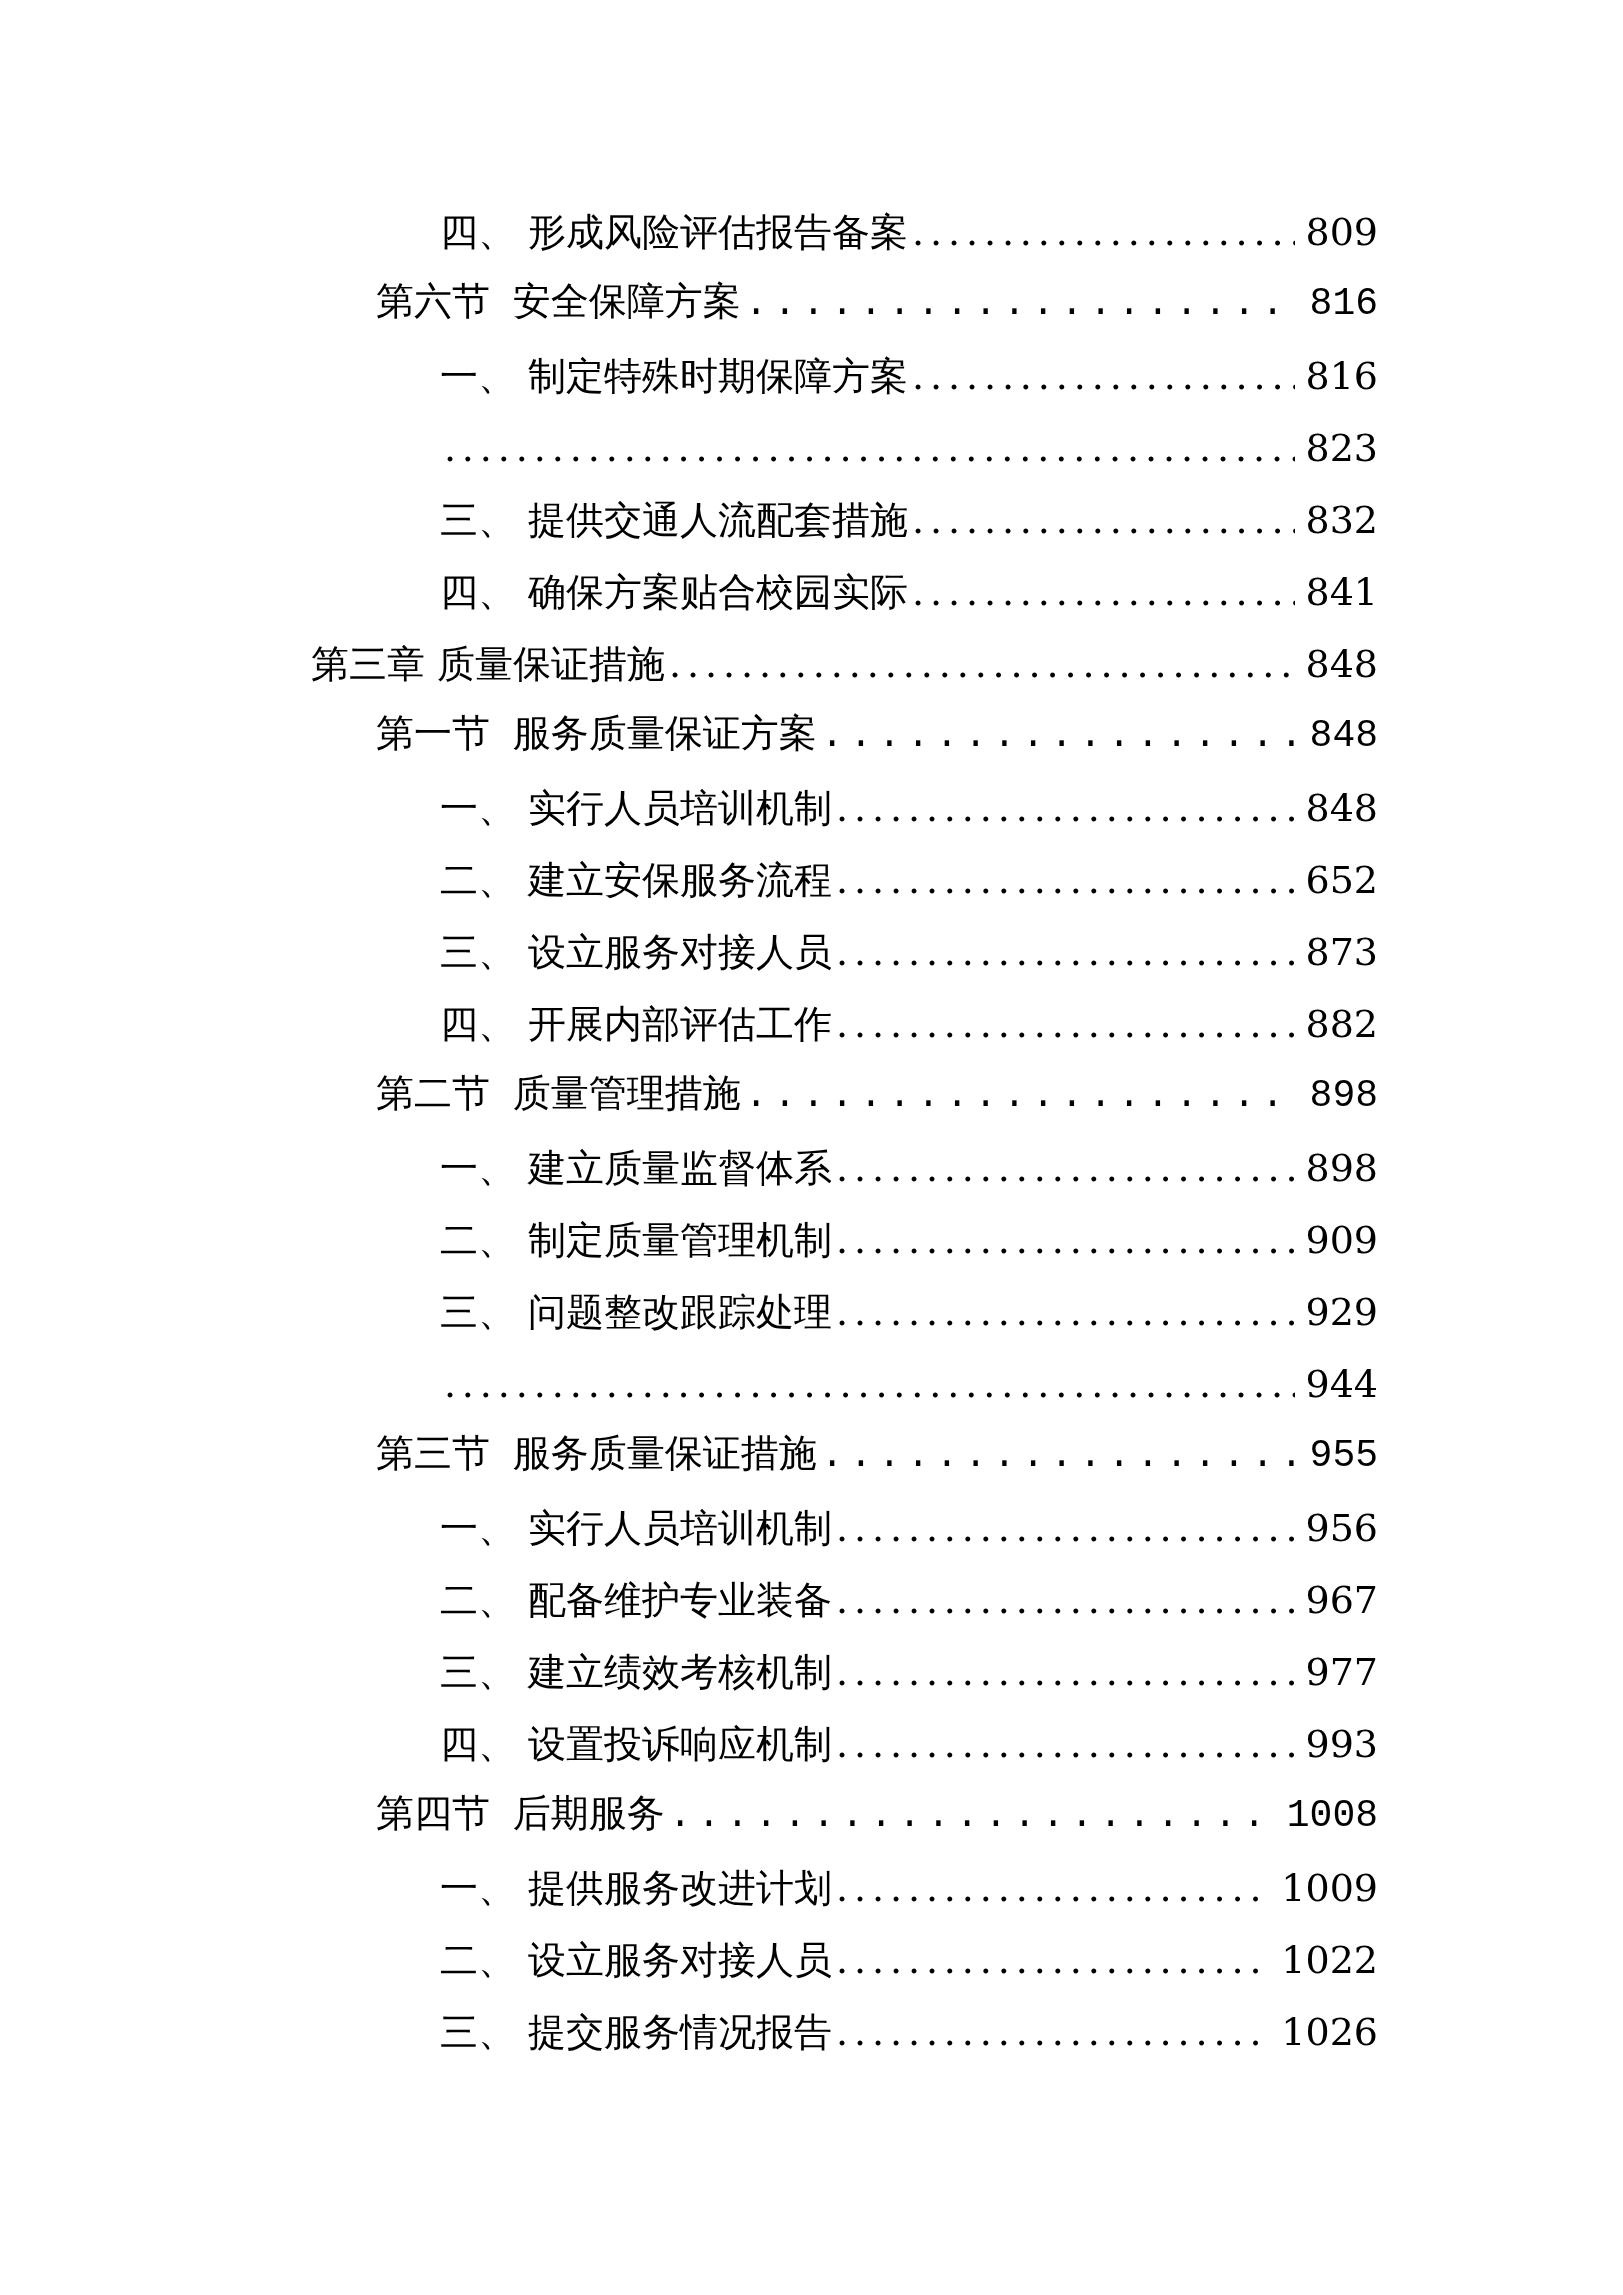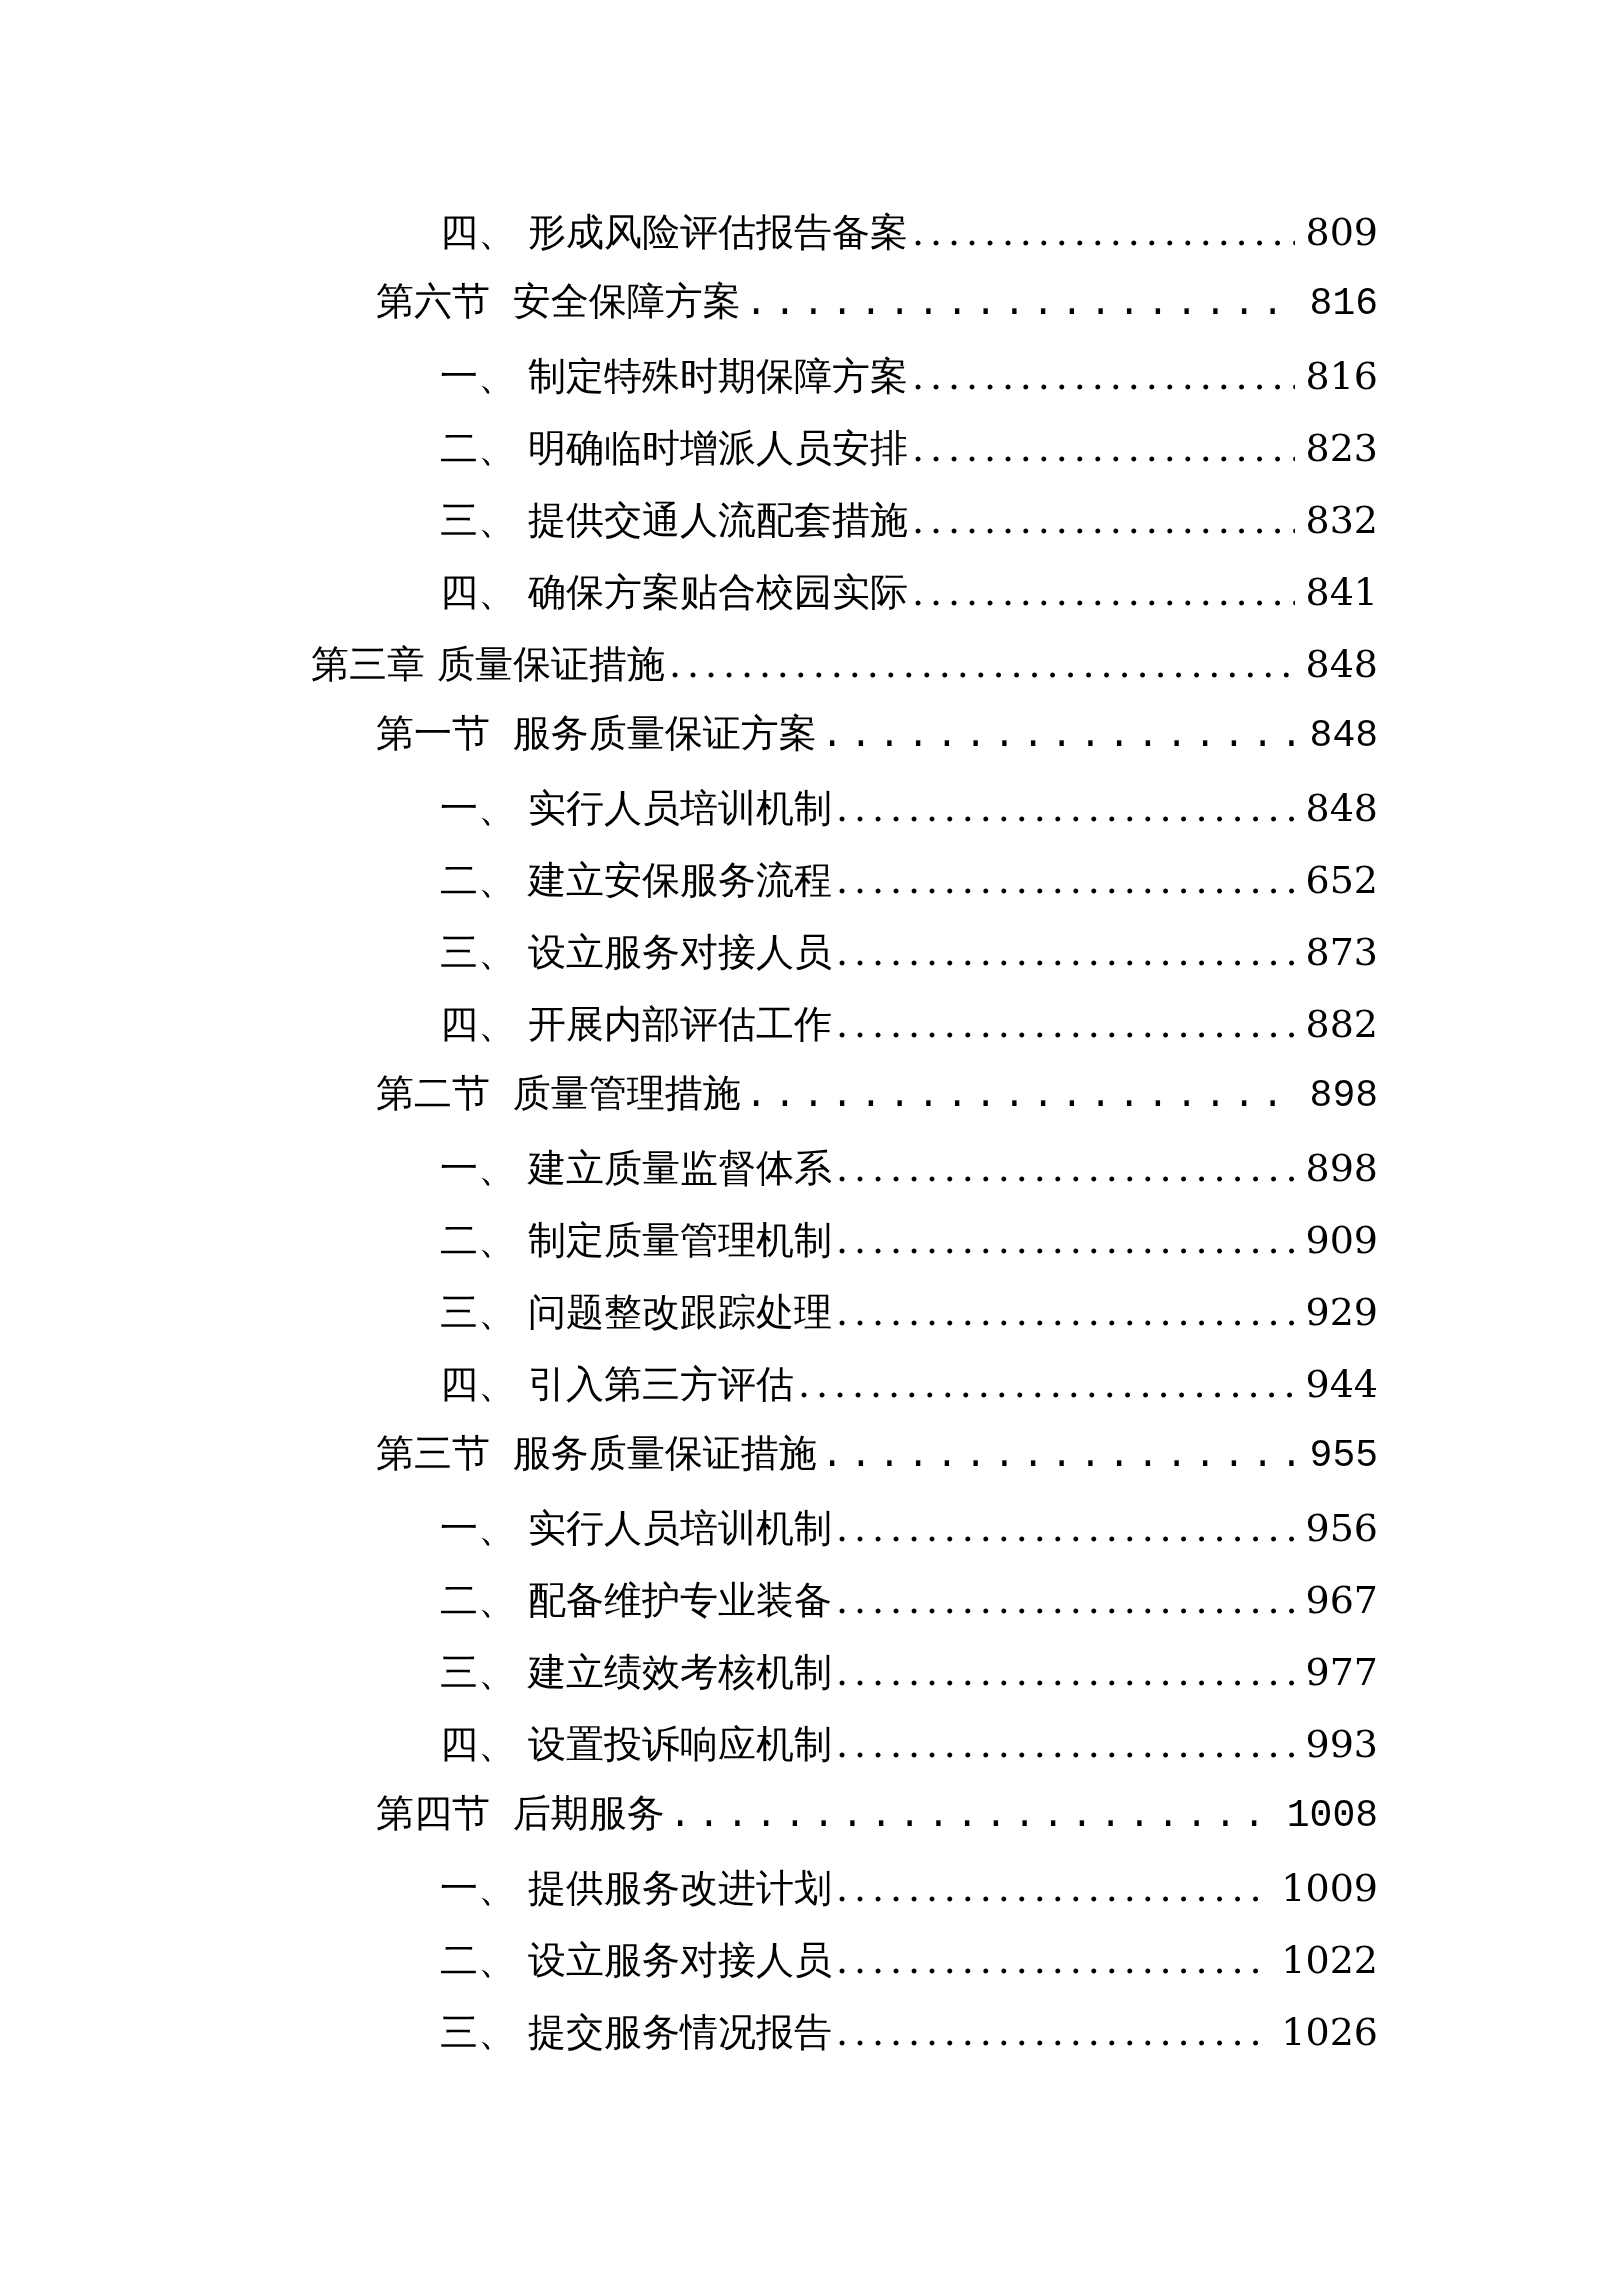--- a/index.html
+++ b/index.html
@@ -58,21 +58,20 @@
     <span class="page">816</span>
   </div>
 
   <div class="row item">
     <span class="label">一、 制定特殊时期保障方案</span>
     <span class="dots">........................................................................................................................</span>
     <span class="page">816</span>
   </div>
 
   <div class="row item">
-    <span class="label">二、 明确临时增派人员安排</span>
     <span class="dots">........................................................................................................................</span>
     <span class="page">823</span>
   </div>
 
   <div class="row item">
     <span class="label">三、 提供交通人流配套措施</span>
     <span class="dots">........................................................................................................................</span>
     <span class="page">832</span>
   </div>
 
@@ -136,21 +135,20 @@
     <span class="page">909</span>
   </div>
 
   <div class="row item">
     <span class="label">三、 问题整改跟踪处理</span>
     <span class="dots">........................................................................................................................</span>
     <span class="page">929</span>
   </div>
 
   <div class="row item">
-    <span class="label">四、 引入第三方评估</span>
     <span class="dots">........................................................................................................................</span>
     <span class="page">944</span>
   </div>
 
   <div class="row section">
     <span class="label">第三节 服务质量保证措施</span>
     <span class="dots">........................................................................................................................</span>
     <span class="page">955</span>
   </div>
 

